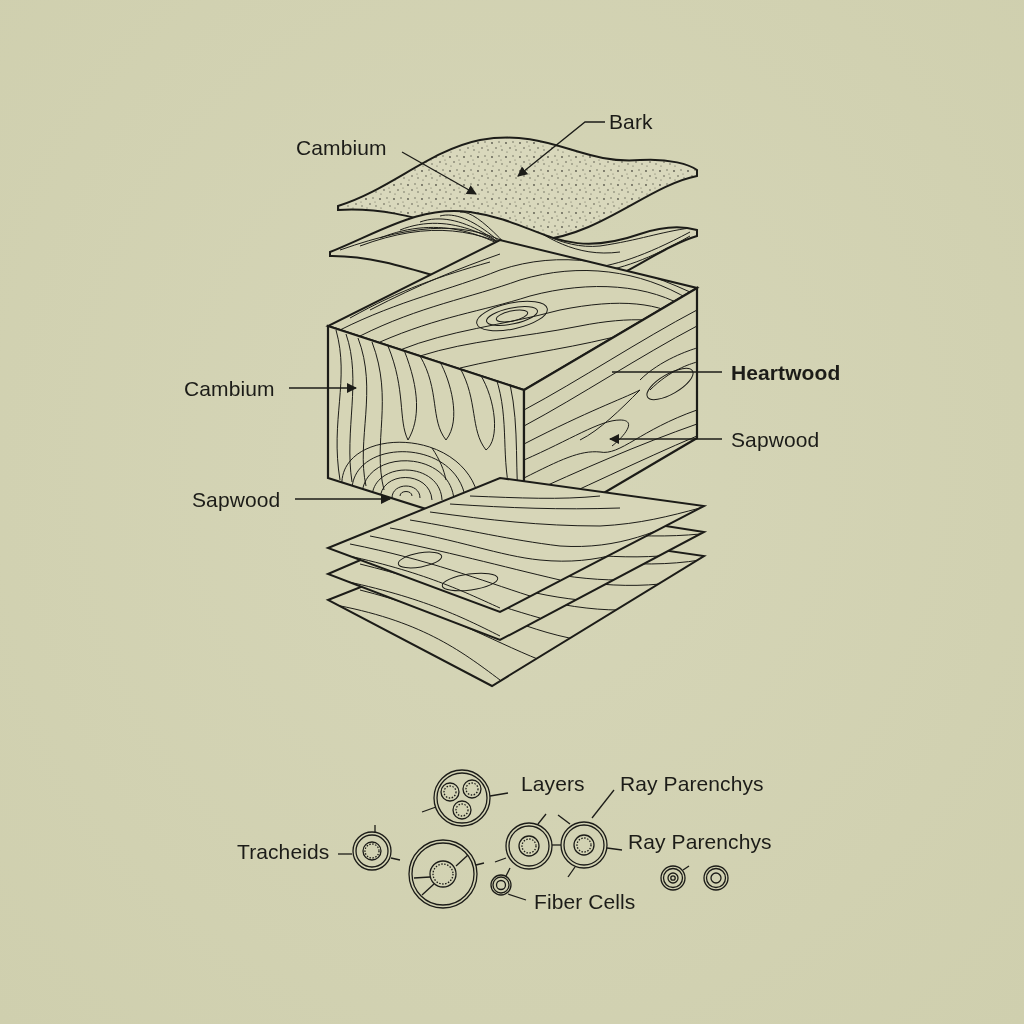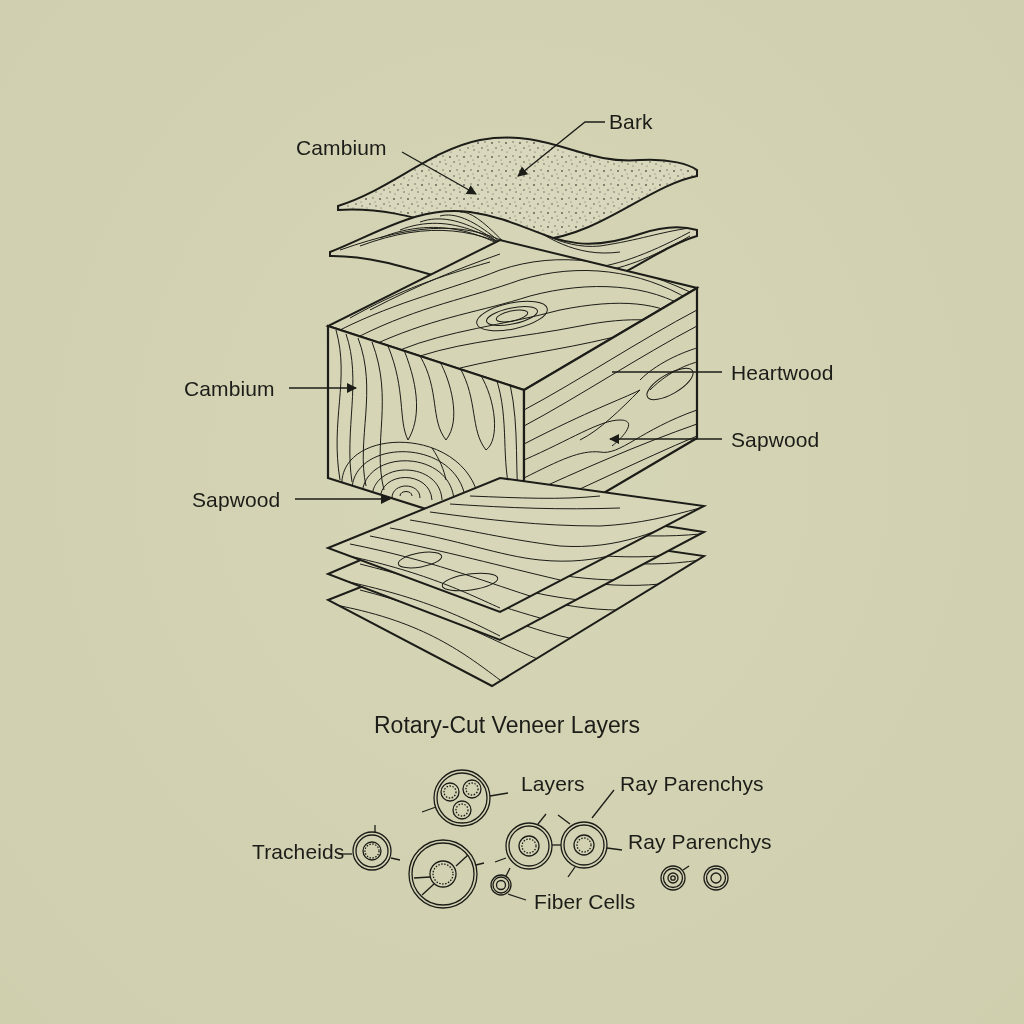--- a/index.html
+++ b/index.html
@@ -278,24 +278,23 @@
         <circle cx="716" cy="878" r="5"></circle>
       </g>
     </g>
   </svg>
 
   <div class="label" style="left:609px; top:111px;">Bark</div>
   <div class="label" style="left:296px; top:137px;">Cambium</div>
 
   <div class="label" style="left:184px; top:378px;">Cambium</div>
   <div class="label" style="left:192px; top:489px;">Sapwood</div>
-  <div class="label" style="left:731px; top:362px;">Heartwood</div>
+  <div class="label" style="left:731px; top:362px;font-weight:bold;">Heartwood</div>
   <div class="label" style="left:731px; top:429px;">Sapwood</div>
 
-  <div class="caption" style="left:374px; top:714px;">Rotary-Cut Veneer Layers</div>
-
-  <div class="label" style="left:252px; top:841px;">Tracheids</div>
+
+  <div class="label" style="left:237px; top:841px;">Tracheids</div>
   <div class="label" style="left:521px; top:773px;">Layers</div>
   <div class="label" style="left:620px; top:773px;">Ray Parenchys</div>
   <div class="label" style="left:628px; top:831px;">Ray Parenchys</div>
   <div class="label" style="left:534px; top:891px;text-align:right;">Fiber Cells</div>
 
 </div>
 
 </body></html>

